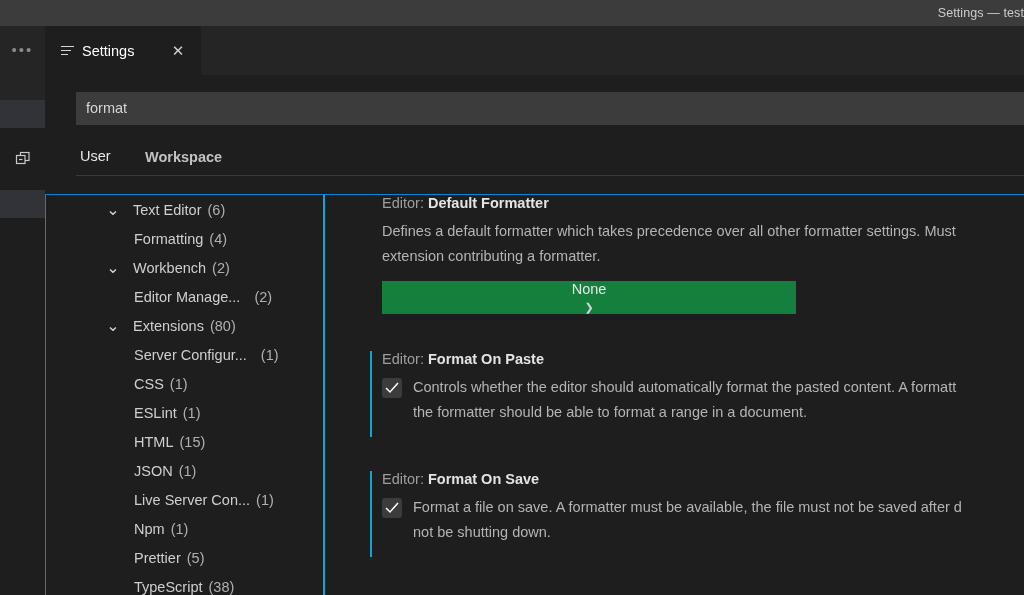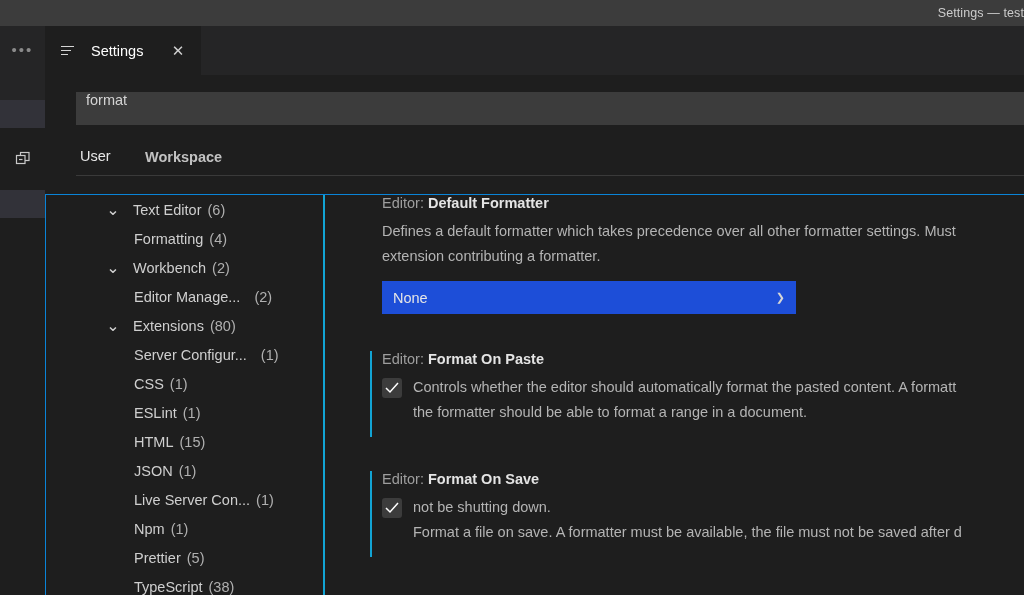--- a/index.html
+++ b/index.html
@@ -49,21 +49,21 @@
   }
 
   
   .tabbar {
     position: absolute; left: 45px; top: 26px; width: 979px; height: 49px;
     background: #252526;
   }
   .tab {
     position: absolute; left: 0; top: 0; width: 156px; height: 49px;
     background: #1e1e1e;
-    display: flex; align-items: center; gap: 16px; padding-left: 16px;
+    display: flex; align-items: center; gap: 7px; padding-left: 16px;
     cursor: pointer;
   }
   .tab-icon { width: 14px; height: 14px; position: relative; flex: 0 0 auto; }
   .tab-icon i {
     display: block; position: absolute; left: 0; height: 1.6px; background: #d6d6d6;
   }
   .tab-icon i:nth-child(1){ top: 2px;  width: 13px; }
   .tab-icon i:nth-child(2){ top: 6px;  width: 10px; }
   .tab-icon i:nth-child(3){ top: 10px; width: 7px;  }
   .tab-label { font-size: 14.5px; color: #ffffff; }
@@ -80,21 +80,21 @@
   
   .editor {
     position: absolute; left: 45px; top: 75px; width: 979px; height: 520px;
     background: #1e1e1e;
   }
 
   
   .searchbox {
     position: absolute; left: 31px; top: 17px; width: 948px; height: 33px;
     background: #3c3c3c;
-    display: flex; align-items: flex-start; padding: 0 10px;
+    display: flex; align-items: flex-end; padding: 9px 10px;
     cursor: text;
   }
   .searchbox input {
     width: 100%; background: transparent; border: 0; outline: 0;
     color: #d4d4d4; font-family: "Liberation Sans", sans-serif; font-size: 14.5px;
   }
 
   
   .settabs {
     position: absolute; left: 31px; top: 62px; width: 948px; height: 40px; text-align: center;
@@ -159,23 +159,23 @@
   .s-desc {
     font-size: 14.5px; color: #b4b4b4; line-height: 25px; white-space: pre;
   }
   .s-desc-wrap { display: flex; gap: 11px; align-items: flex-start; }
   .checkbox {
     flex: 0 0 auto; width: 20px; height: 20px; margin-top: 3px;
     background: #3c3c3c; border-radius: 3px; position: relative; cursor: pointer;
   }
   .checkbox svg { position: absolute; left: 3px; top: 4px; }
   .dropdown {
-    margin-top: 12px; width: 414px; height: 33px; background: #1d4ed8;
+    margin-top: 12px; width: 414px; height: 33px; background: #15803d;
     display: flex; align-items: center; justify-content: space-between;
-    padding: 0 11px; cursor: pointer;
+    padding: 0 11px; cursor: pointer; flex-direction: column;
   }
   .dropdown .val { font-size: 14.5px; color: #e6e6e6; }
   .dropdown .chev { color: #d6d6d6; font-size: 11px; }
 </style>
 </head>
 <body>
 
 <div id="app">
 
   <div class="titlebar">
@@ -365,22 +365,22 @@
               <span>Editor:</span>
               <b>Format On Save</b>
             </div>
             <div class="s-desc-wrap" style="margin-top:8px;">
               <div class="checkbox">
                 <svg width="14" height="12" viewBox="0 0 14 12">
                   <polyline points="1,6 5,10 13,1" fill="none" stroke="#ffffff" stroke-width="1.5"></polyline>
                 </svg>
               </div>
               <div>
+                <div class="s-desc">Format a file on save. A formatter must be available, the file must not be saved after d</div>
                 <div class="s-desc">not be shutting down.</div>
-                <div class="s-desc">Format a file on save. A formatter must be available, the file must not be saved after d</div>
               </div>
             </div>
           </div>
         </div>
 
       </div>
     </div>
   </div>
 </div>
 

